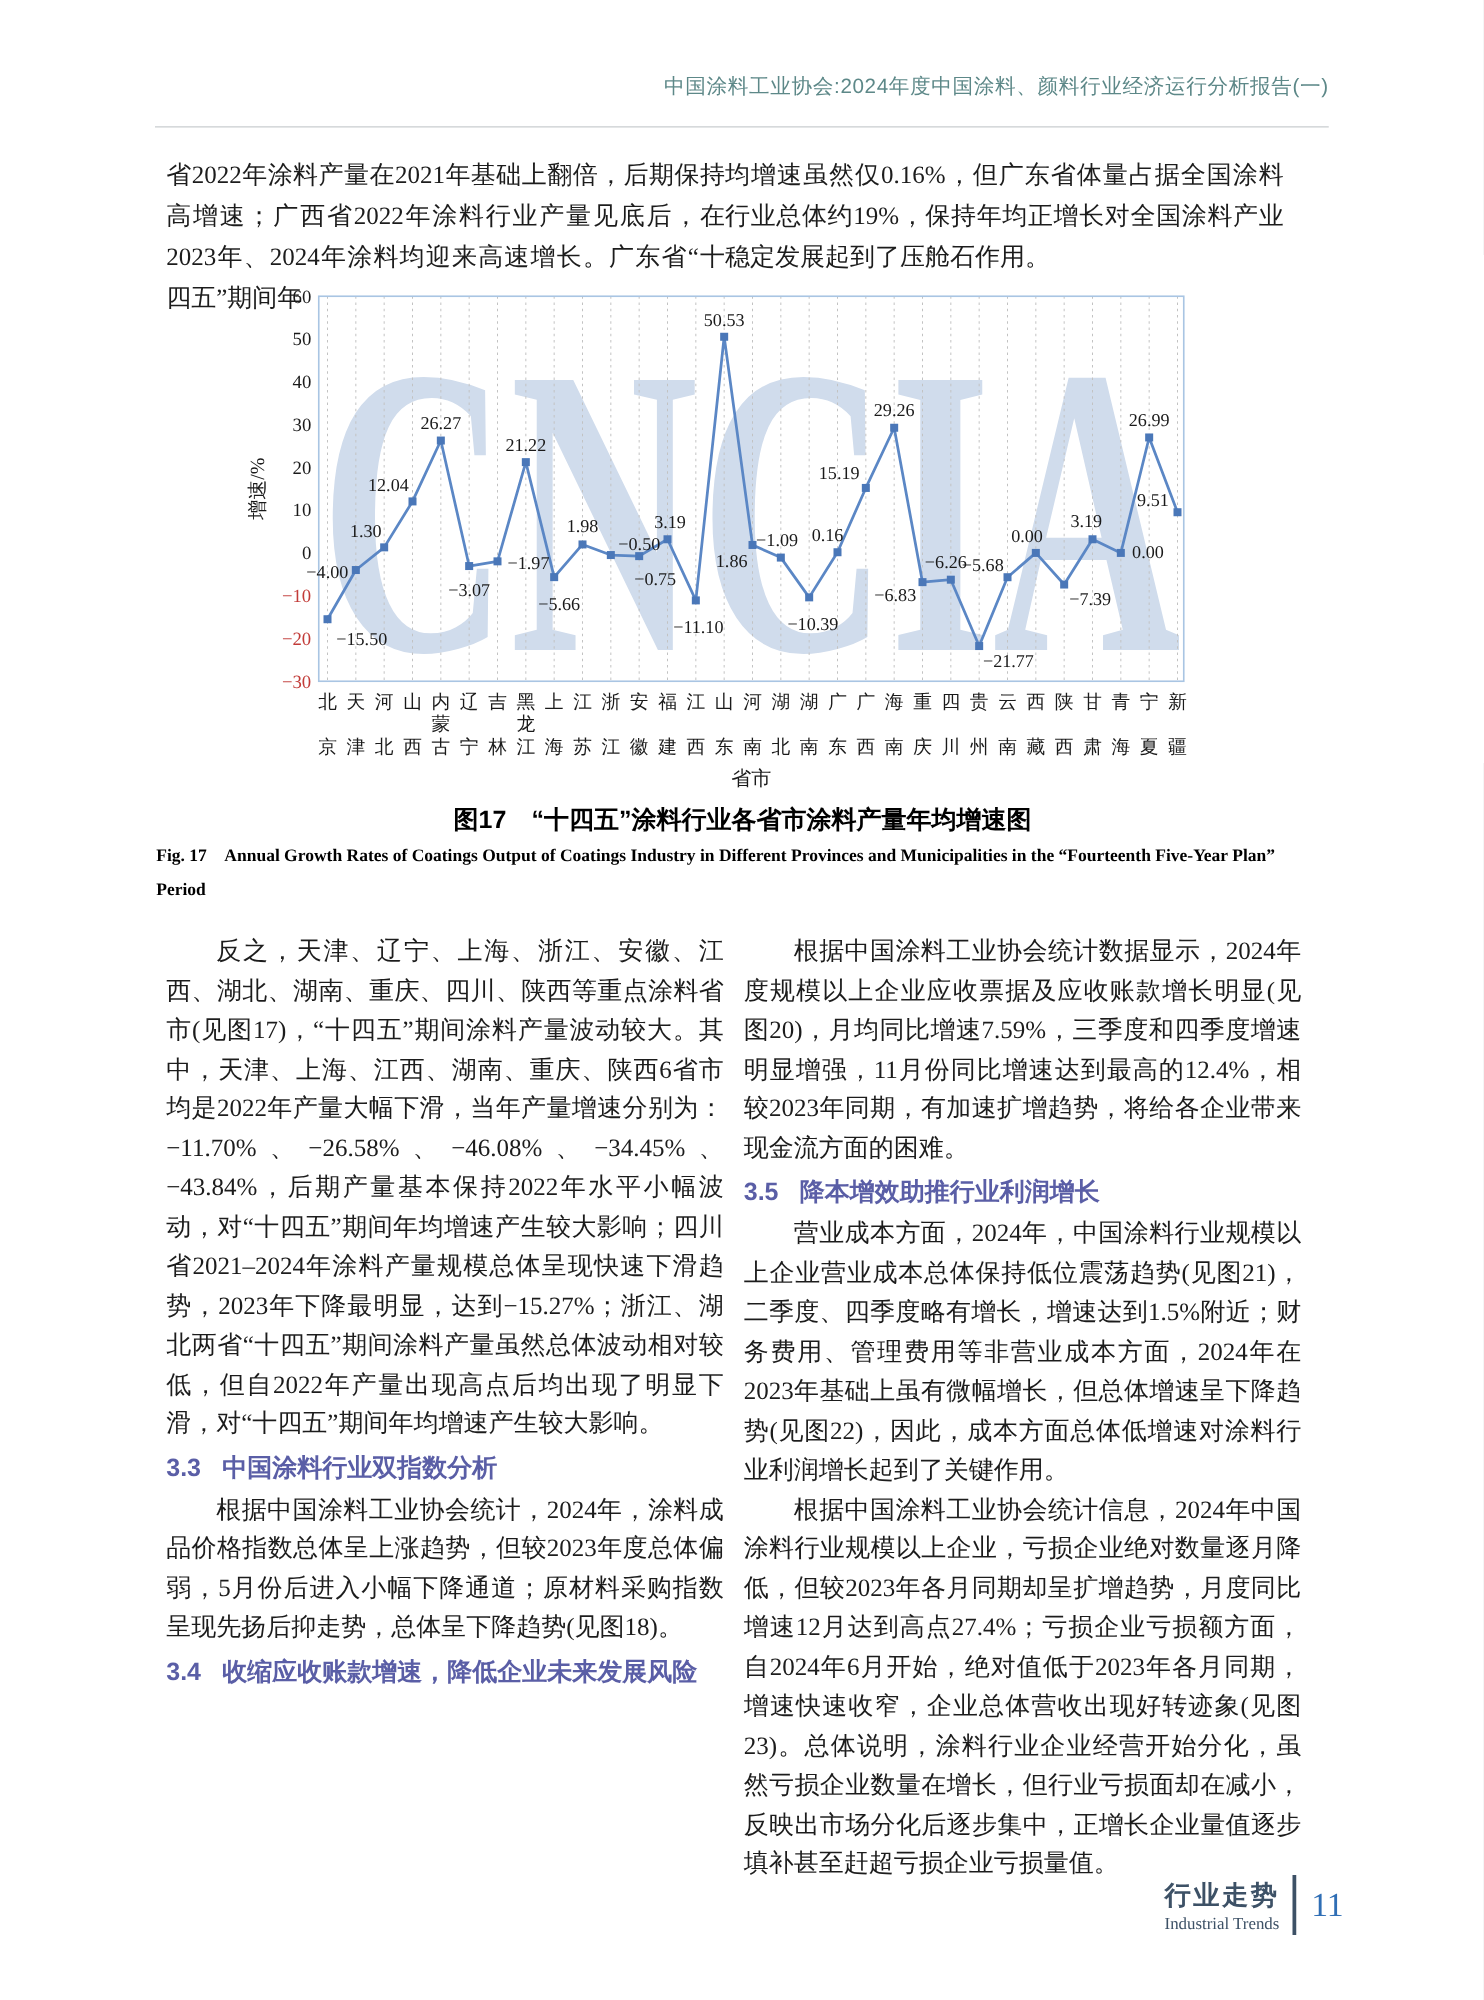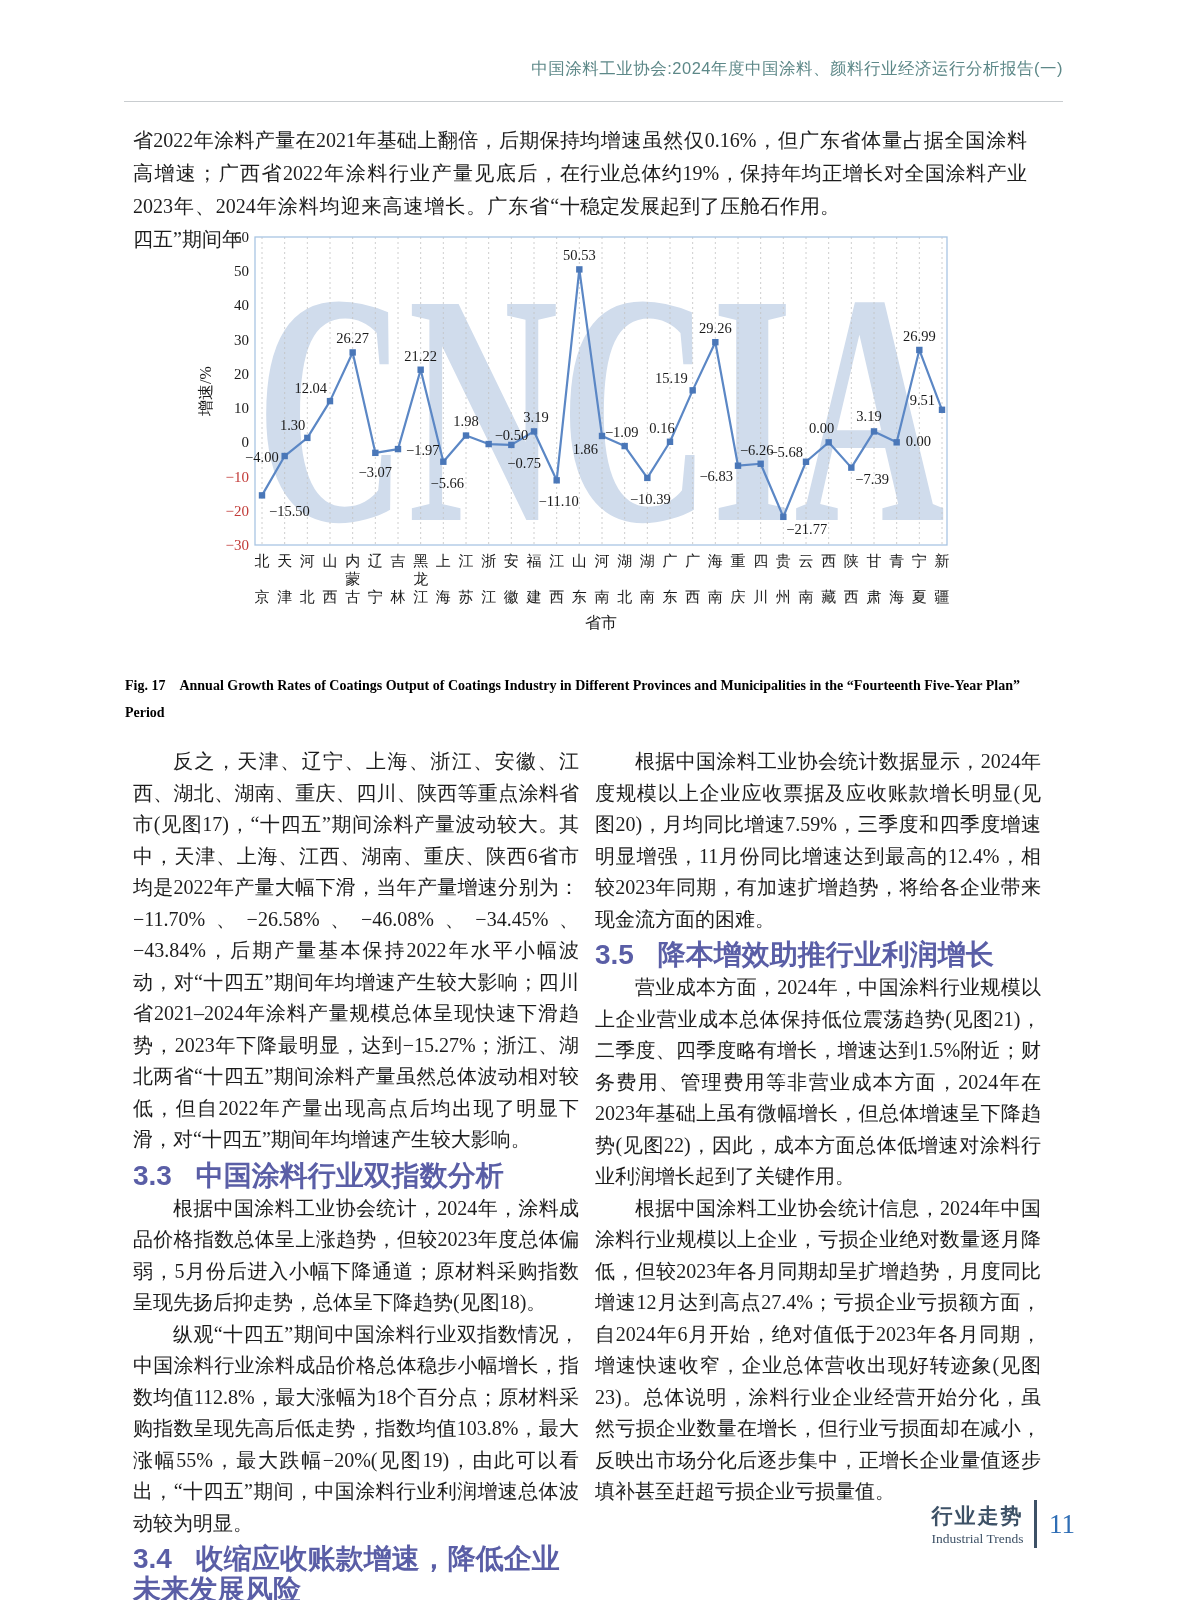--- a/index.html
+++ b/index.html
@@ -13,21 +13,21 @@
   .chart{position:absolute;top:222px;left:125px;width:880px;height:418px;}
   .chart svg text{font-family:"Liberation Serif","DejaVu Serif",serif;}
   .caption-cn{position:absolute;top:642px;left:125px;width:938px;text-align:center;
               font-family:"Liberation Sans","DejaVu Sans",sans-serif;font-weight:bold;font-size:20px;color:#000;}
   .caption-en{position:absolute;top:672px;left:125px;width:938px;text-align:left;font-weight:bold;
               font-size:14px;line-height:27px;color:#000;}
   .body-cols{position:absolute;top:746px;left:133px;width:932px;display:flex;gap:16px;}
   .bcol{width:446px;}
   .para{margin:0;font-size:20px;line-height:31.5px;text-align:justify;text-indent:2em;}
   .sec-h{margin:4px 0 2px 0;font-family:"Liberation Sans","DejaVu Sans",sans-serif;font-weight:bold;
-         font-size:28px;line-height:31px;color:var(--heading_purple,#5a5ea6);}
+         font-size:20px;line-height:31px;color:var(--heading_purple,#5a5ea6);}
   .sec-num{margin-right:0.85em;}
   .footer{position:absolute;right:112px;bottom:52px;display:flex;align-items:center;}
   .footer-sec{text-align:right;margin-right:10px;}
   .footer-cn{font-family:Liberation Sans, sans-serif;font-weight:bold;font-size:21px;
              letter-spacing:2px;color:var(--footer_navy,#3d5166);}
   .footer-en{font-size:13.5px;color:var(--footer_navy,#3d5166);margin-top:1px;}
   .footer-bar{width:3.5px;height:48px;background:var(--footer_navy,#3d5166);margin-right:12px;}
   .footer-page{font-size:27px;color:var(--page_number_blue,#2f6eb5);}
 </style>
 </head>
@@ -213,28 +213,28 @@
         <text x="749" y="380" text-anchor="middle" font-size="15" fill="#1a1a1a">肃</text>
         <text x="771.6666666666666" y="344" text-anchor="middle" font-size="15" fill="#1a1a1a">青</text>
         <text x="771.6666666666666" y="380" text-anchor="middle" font-size="15" fill="#1a1a1a">海</text>
         <text x="794.3333333333334" y="344" text-anchor="middle" font-size="15" fill="#1a1a1a">宁</text>
         <text x="794.3333333333334" y="380" text-anchor="middle" font-size="15" fill="#1a1a1a">夏</text>
         <text x="817" y="344" text-anchor="middle" font-size="15" fill="#1a1a1a">新</text>
         <text x="817" y="380" text-anchor="middle" font-size="15" fill="#1a1a1a">疆</text>
         <text x="476" y="406" text-anchor="middle" font-size="16" fill="#1a1a1a">省市</text>
       </svg></div>
 
+  <div class="caption-cn">图17　“十四五”涂料行业各省市涂料产量年均增速图</div>
   <div class="caption-en">Fig. 17　Annual Growth Rates of Coatings Output of Coatings Industry in Different Provinces and Municipalities in the “Fourteenth Five-Year Plan” Period</div>
 
   <div class="body-cols">
     <div class="bcol" id="col-left">
         <p class="para">反之，天津、辽宁、上海、浙江、安徽、江西、湖北、湖南、重庆、四川、陕西等重点涂料省市(见图17)，“十四五”期间涂料产量波动较大。其中，天津、上海、江西、湖南、重庆、陕西6省市均是2022年产量大幅下滑，当年产量增速分别为：−11.70%、−26.58%、−46.08%、−34.45%、−43.84%，后期产量基本保持2022年水平小幅波动，对“十四五”期间年均增速产生较大影响；四川省2021–2024年涂料产量规模总体呈现快速下滑趋势，2023年下降最明显，达到−15.27%；浙江、湖北两省“十四五”期间涂料产量虽然总体波动相对较低，但自2022年产量出现高点后均出现了明显下滑，对“十四五”期间年均增速产生较大影响。</p>
         <div class="sec-h"><span class="sec-num">3.3</span><span>中国涂料行业双指数分析</span></div>
         <p class="para">根据中国涂料工业协会统计，2024年，涂料成品价格指数总体呈上涨趋势，但较2023年度总体偏弱，5月份后进入小幅下降通道；原材料采购指数呈现先扬后抑走势，总体呈下降趋势(见图18)。</p>
-        <p class="para">纵观“十四五”期间中国涂料行业双指数情况，中国涂料行业涂料成品价格总体稳步小幅增长，指数均值112.8%，最大涨幅为18个百分点；原材料采购指数呈现先高后低走势，指数均值103.8%，最大涨幅55%，最大跌幅−20%(见图19)，由此可以看出，“十四五”期间，中国涂料行业利润增速总体波动较为明显。</p>
         <div class="sec-h"><span class="sec-num">3.4</span><span>收缩应收账款增速，降低企业未来发展风险</span></div>
       </div>
     <div class="bcol" id="col-right">
         <p class="para">根据中国涂料工业协会统计数据显示，2024年度规模以上企业应收票据及应收账款增长明显(见图20)，月均同比增速7.59%，三季度和四季度增速明显增强，11月份同比增速达到最高的12.4%，相较2023年同期，有加速扩增趋势，将给各企业带来现金流方面的困难。</p>
         <div class="sec-h"><span class="sec-num">3.5</span><span>降本增效助推行业利润增长</span></div>
         <p class="para">营业成本方面，2024年，中国涂料行业规模以上企业营业成本总体保持低位震荡趋势(见图21)，二季度、四季度略有增长，增速达到1.5%附近；财务费用、管理费用等非营业成本方面，2024年在2023年基础上虽有微幅增长，但总体增速呈下降趋势(见图22)，因此，成本方面总体低增速对涂料行业利润增长起到了关键作用。</p>
         <p class="para">根据中国涂料工业协会统计信息，2024年中国涂料行业规模以上企业，亏损企业绝对数量逐月降低，但较2023年各月同期却呈扩增趋势，月度同比增速12月达到高点27.4%；亏损企业亏损额方面，自2024年6月开始，绝对值低于2023年各月同期，增速快速收窄，企业总体营收出现好转迹象(见图23)。总体说明，涂料行业企业经营开始分化，虽然亏损企业数量在增长，但行业亏损面却在减小，反映出市场分化后逐步集中，正增长企业量值逐步填补甚至赶超亏损企业亏损量值。</p>
       </div>
   </div>
 

